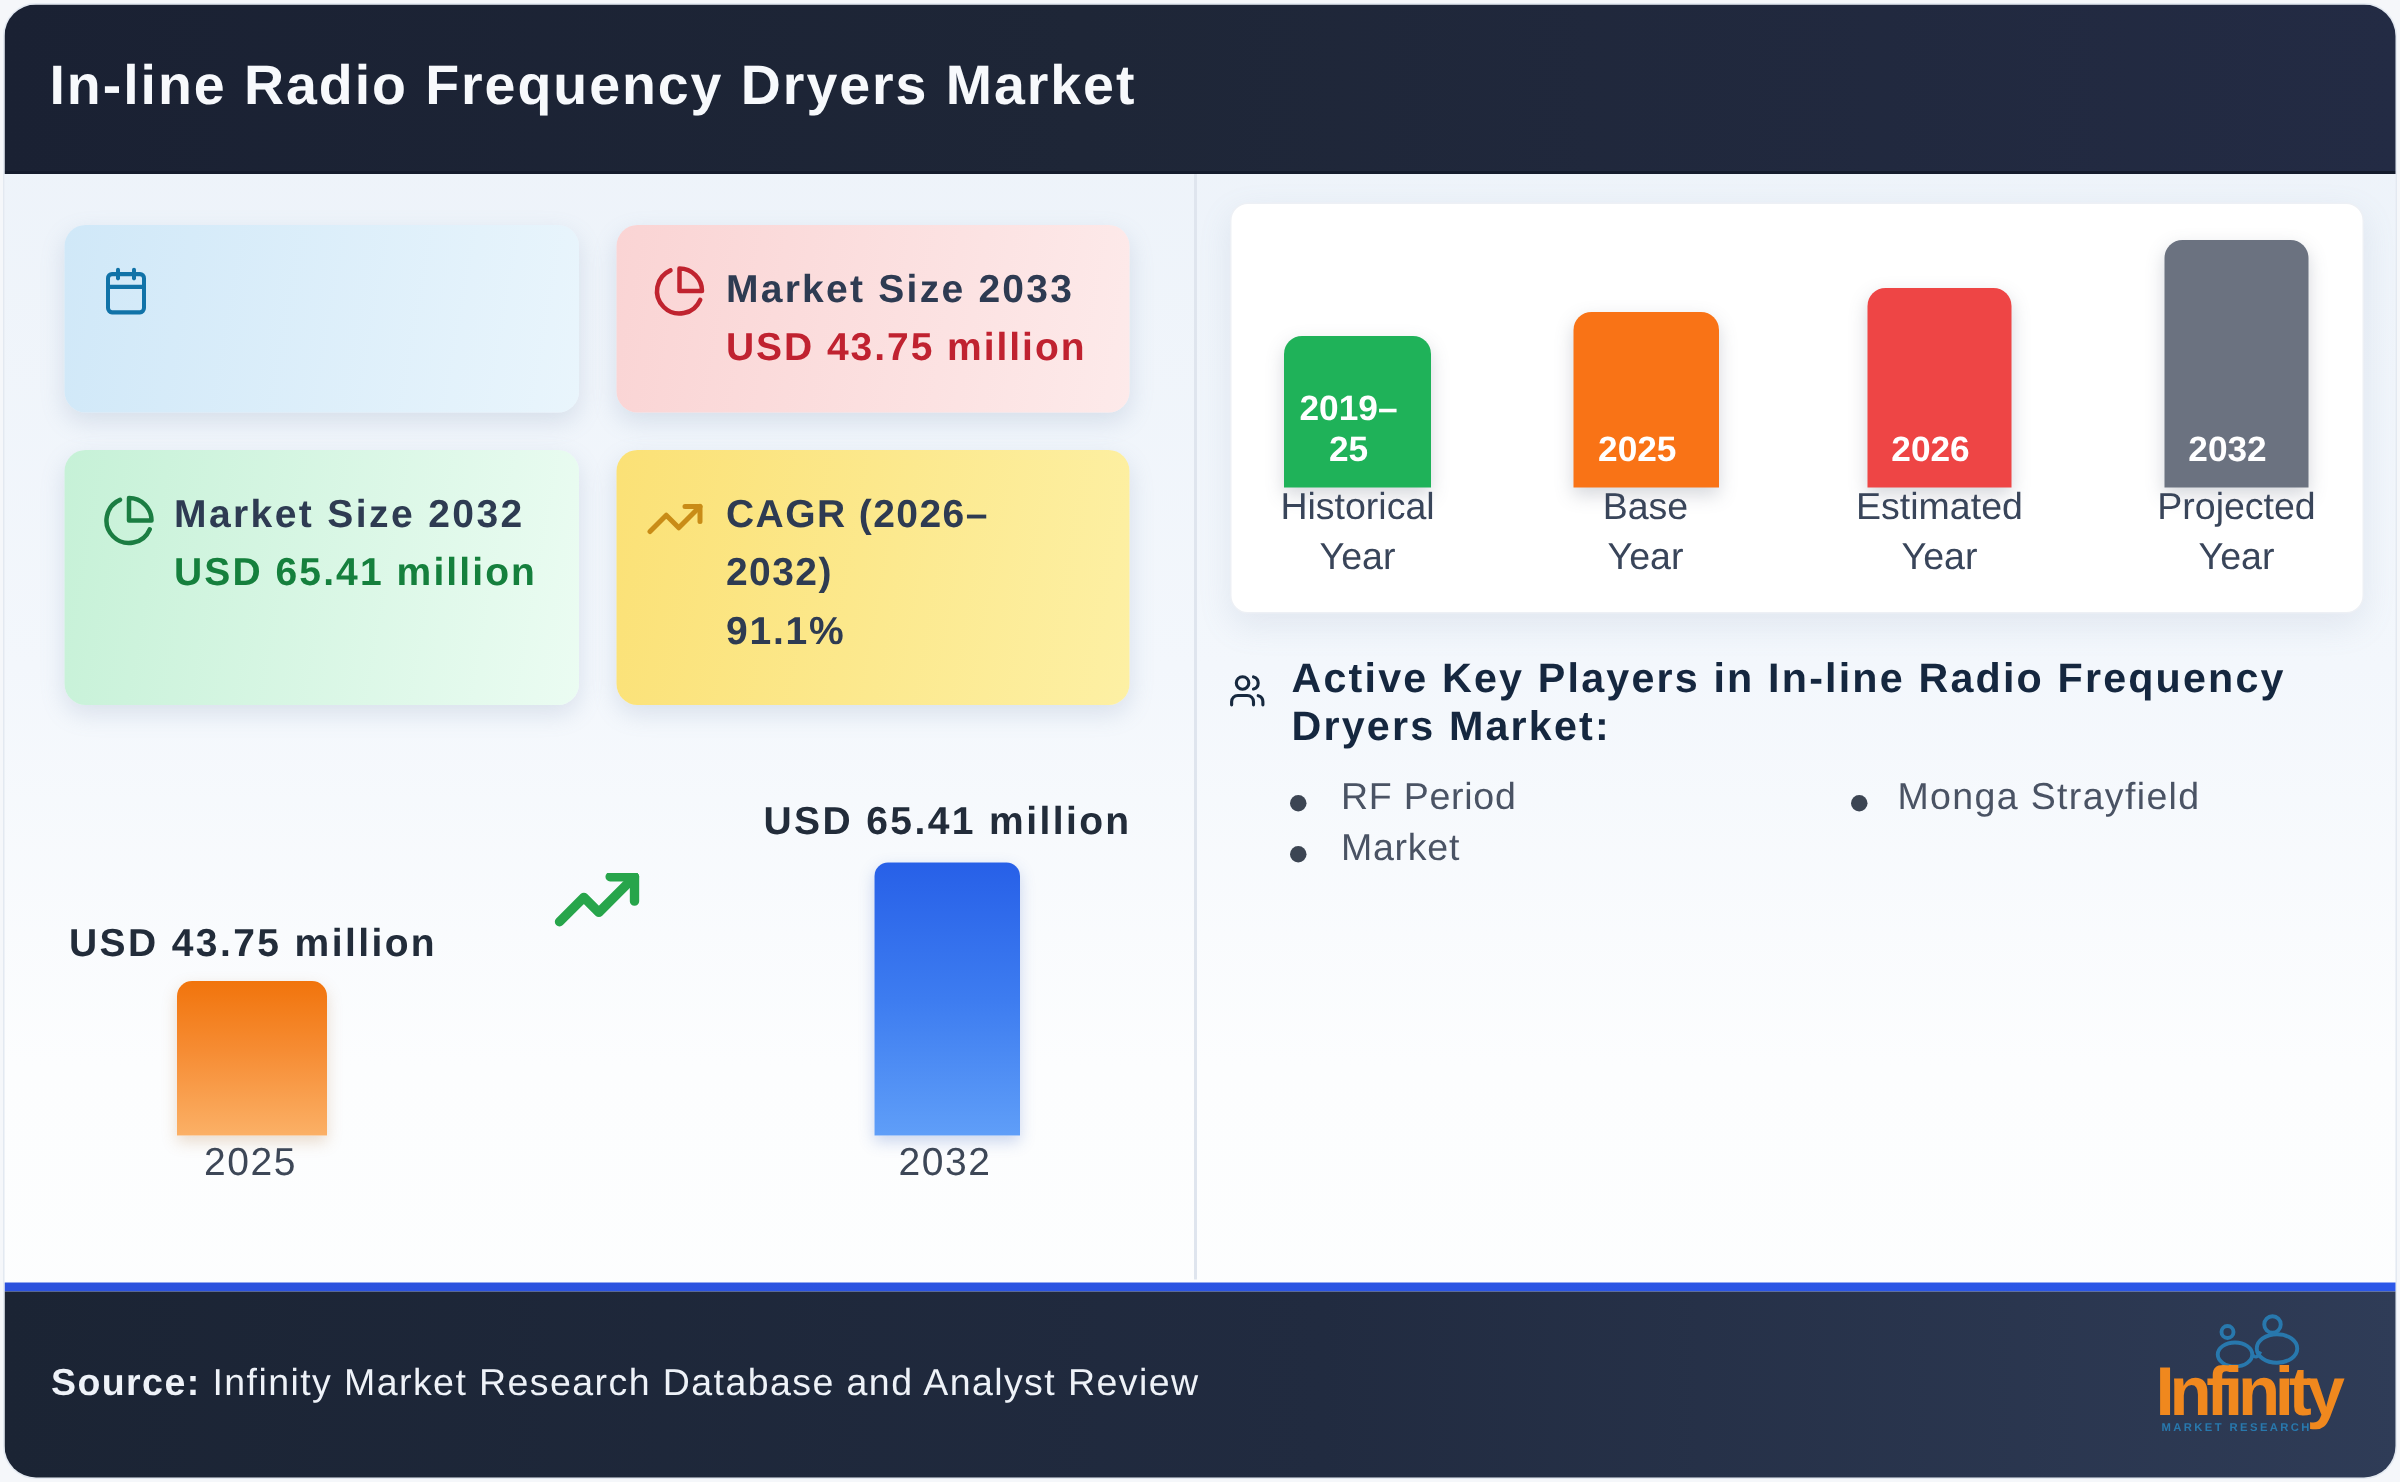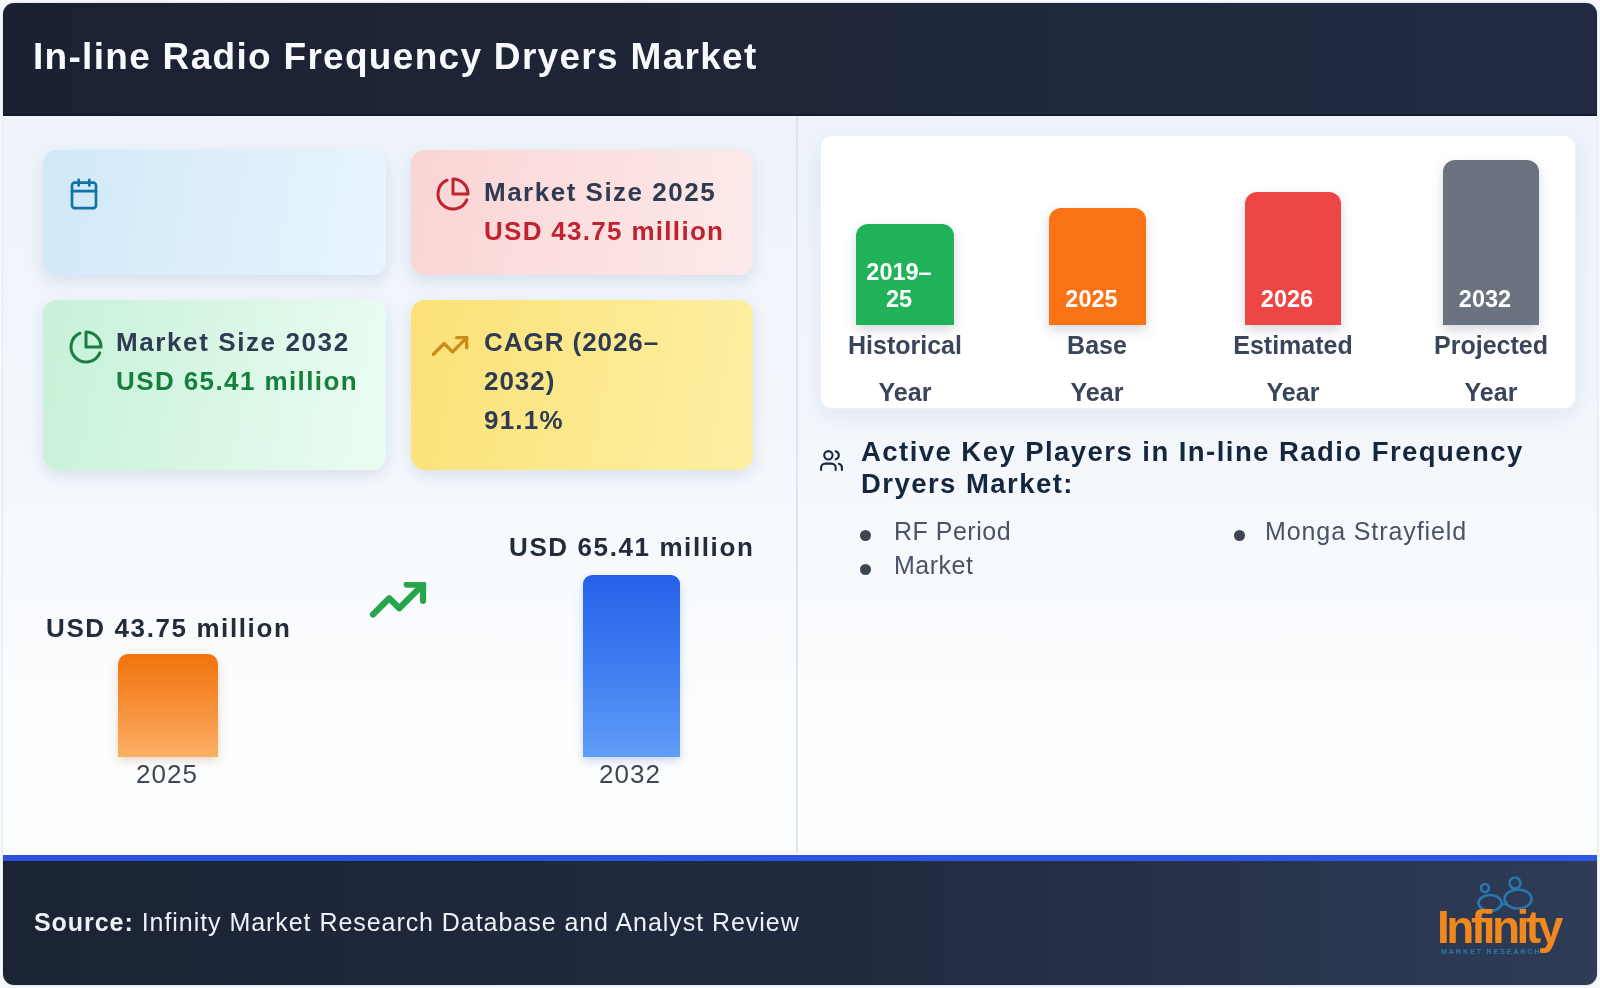--- a/index.html
+++ b/index.html
@@ -1,17 +1,17 @@
 <!DOCTYPE html>
 <html><head>
 <meta charset="utf-8">
 <style>
   * { margin:0; padding:0; box-sizing:border-box; }
   html,body { width:1600px; height:988px; background:#f5f7fa; font-family:"Liberation Sans", sans-serif; }
-  #frame { position:absolute; left:2px; top:2px; width:1596px; height:984px; border-radius:12px; overflow:hidden;
+  #frame { position:absolute; left:2px; top:2px; width:1596px; height:984px; border-radius:22px; overflow:hidden;
            background:linear-gradient(180deg,#ecf2f9 0%,#f3f7fc 45%,#fcfdfe 72%,#fdfefe 100%); border:1px solid #e3e9f1; }
   .abs { position:absolute; }
 
   
   #header { left:0; top:0; width:1596px; height:113px;
             background:linear-gradient(90deg,#1a2133 0%,#1e2637 45%,#232b44 100%);
             border-bottom:2px solid #141b2c; }
   #title { left:30px; top:33px; font-size:37px; font-weight:bold; color:#f7f9fc; letter-spacing:1.3px; white-space:nowrap; }
 
   
@@ -37,21 +37,21 @@
   #bar1 { left:115px; top:651px; width:100px; height:103px; border-radius:10px 10px 0 0;
           background:linear-gradient(180deg,#f1740c 0%,#f68c33 45%,#fbb066 100%); box-shadow:0 4px 10px rgba(180,120,60,.25); }
   #bar2 { left:580px; top:572px; width:97px; height:182px; border-radius:9px 9px 0 0;
           background:linear-gradient(180deg,#2760e8 0%,#3d7cf0 50%,#5f9ef8 100%); box-shadow:0 4px 10px rgba(60,100,190,.25); }
 
   
   #wcard { left:817px; top:132px; width:756px; height:274px; background:#ffffff; border:1px solid #edf0f5;
            border-radius:12px; box-shadow:0 8px 22px rgba(120,140,170,0.14); }
   .ybar { position:absolute; border-radius:12px 12px 0 0; box-shadow:0 5px 12px rgba(90,100,120,.25); }
   .ybar .yr { position:absolute; left:0; right:12px; bottom:12px; text-align:center; color:#ffffff; font-weight:bold; font-size:23.5px; letter-spacing:0; }
-  .ylab { position:absolute; text-align:center; font-size:25px; line-height:47px; color:#39455a; letter-spacing:0;font-weight:bold; }
+  .ylab { position:absolute; text-align:center; font-size:25px; line-height:33px; color:#39455a; letter-spacing:0; }
 
   
   #kphead { left:858px; top:433px; font-size:27.5px; font-weight:bold; line-height:32px; color:#15273f; letter-spacing:1.45px; white-space:nowrap; }
   .kpitem { font-size:25px; color:#4a5364; white-space:nowrap; letter-spacing:0.5px; }
   .kdot { position:absolute; width:11px; height:11px; border-radius:50%; background:#3c4553; }
 
   
   #blueline { left:0; top:852px; width:1596px; height:6px; background:linear-gradient(90deg,#2c52dd,#2b57e8); }
   #footer { left:0; top:858px; width:1596px; height:126px;
             background:linear-gradient(90deg,#1b2434 0%,#212b40 55%,#2f3c57 100%); }
@@ -72,21 +72,21 @@
           <rect x="3" y="4" width="18" height="18" rx="2"></rect>
           <path d="M3 10h18"></path>
         </svg></div>
   </div>
   <div id="card2" class="card abs">
     <div class="ic" style="left:24px; top:26px;"><svg width="36" height="36" viewBox="0 0 24 24" fill="none" stroke="#c0232f" stroke-width="2" stroke-linecap="round" stroke-linejoin="round">
           <path d="M21.21 15.89A10 10 0 1 1 8 2.83"></path>
           <path d="M22 12A10 10 0 0 0 12 2v10z"></path>
         </svg></div>
     <div class="tx">
-        <div class="tt">Market Size 2025</div>
+        <div class="tt">Market Size 2033</div>
         <div class="vv" style="letter-spacing:1.3px;">USD 43.75 million</div>
       </div>
   </div>
   <div id="card3" class="card abs">
     <div class="ic" style="left:25px; top:29px;"><svg width="36" height="36" viewBox="0 0 24 24" fill="none" stroke="#1b7d42" stroke-width="2" stroke-linecap="round" stroke-linejoin="round">
           <path d="M21.21 15.89A10 10 0 1 1 8 2.83"></path>
           <path d="M22 12A10 10 0 0 0 12 2v10z"></path>
         </svg></div>
     <div class="tx">
         <div class="tt" style="letter-spacing:1.6px;">Market Size 2032</div>

